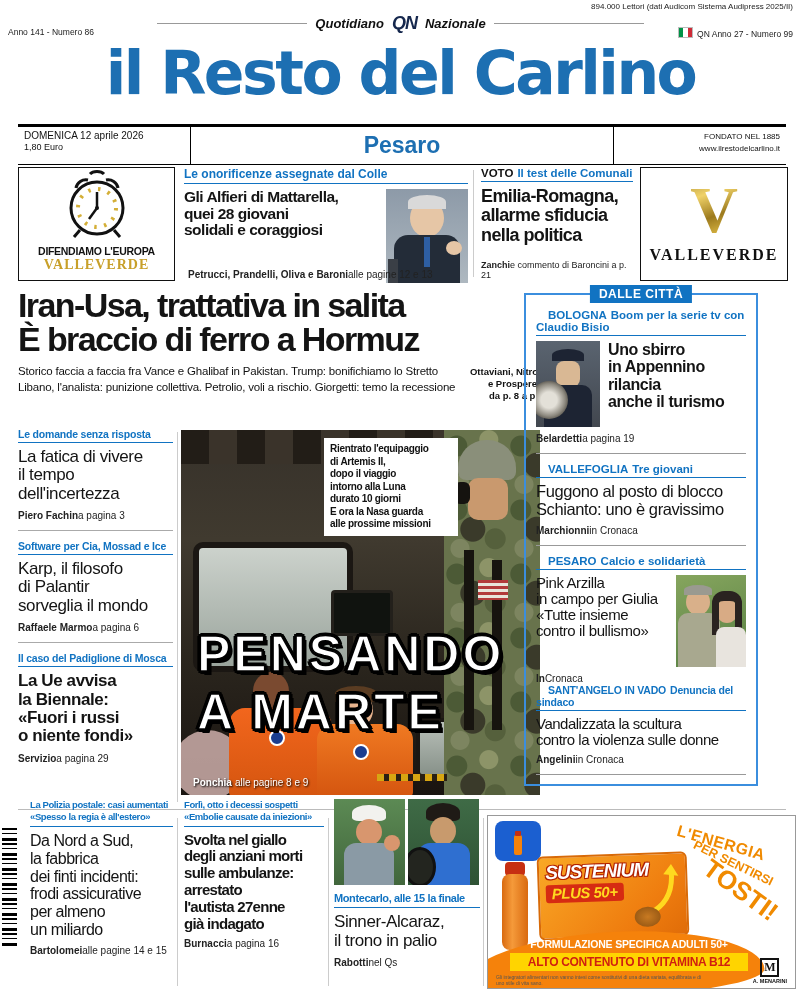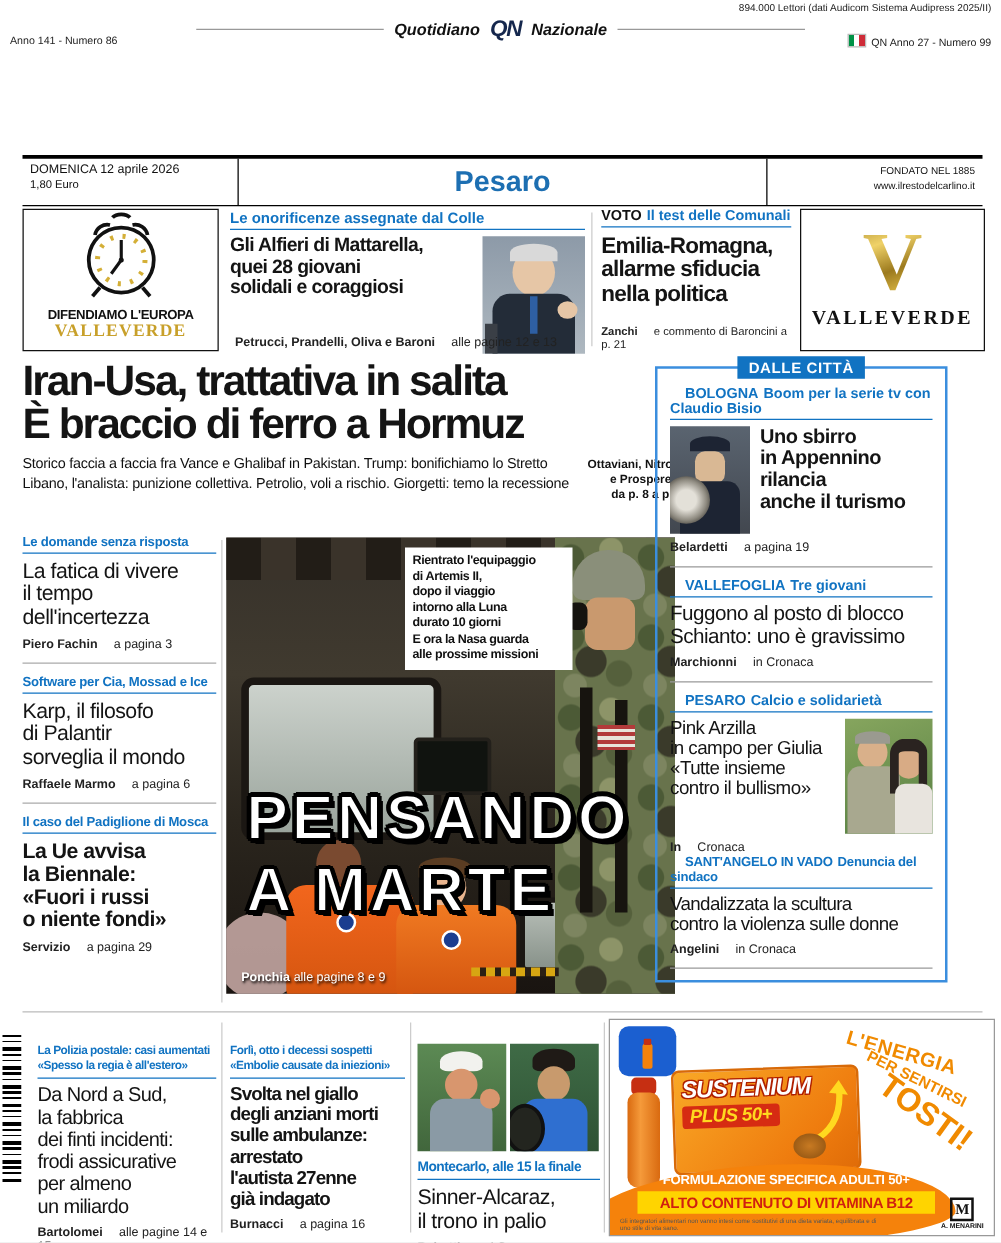--- a/index.html
+++ b/index.html
@@ -28,21 +28,21 @@
   .db-center{flex:1;display:flex;align-items:center;justify-content:center;}
   .db-edition{color:#1d6fb2;font-size:23px;font-weight:700;}
   .db-right{width:160px;padding:4px 6px;border-left:1px solid #000;text-align:right;font-size:8px;line-height:1.5;}
   
   .kicker{color:#1173c2;font-weight:700;border-bottom:1px solid #1173c2;padding-bottom:2px;margin-bottom:5px;}
   .ktag{color:#111;font-weight:700;margin-right:4px;}
   .kplace{color:#1173c2;font-weight:700;margin-right:4px;padding-left:12px;}
   .hl{letter-spacing:-0.4px;line-height:1.08;color:#141414;}
   .hl.b{font-weight:700;}
   .byline{font-size:10px;color:#222;}
-  .byline b{margin-right:13px;}
+  .byline b{margin-right:0;}
   .sep{height:1px;background:#aaa;border:0;margin:9px 0;}
   .vsep{width:1px;background:#ccc;}
   
   .clockad{top:167px;left:18px;width:155px;height:112px;border:1px solid #111;text-align:center;}
   .clockad .l1{font-size:10.5px;font-weight:700;letter-spacing:-0.3px;margin-top:1px;}
   .clockad .l2{font-family:"Liberation Serif",serif;font-size:14px;font-weight:700;letter-spacing:1px;color:#c8a02a;}
   .alfieri{top:167px;left:184px;width:284px;height:113px;}
   .alfieri .kicker{font-size:12px;}
   .alfieri .hl{font-size:15.5px;letter-spacing:-0.5px;}
   .alfieri .byline{position:absolute;bottom:0;left:4px;}
@@ -109,21 +109,21 @@
   
   .p-matt{width:82px;height:94px;background:linear-gradient(180deg,#8d9aa8,#aeb8c0);position:relative;overflow:hidden;flex:none;}
   .p-bolo{width:64px;height:86px;background:linear-gradient(180deg,#5a6470,#42474f);position:relative;overflow:hidden;flex:none;}
   .p-pesa{width:70px;height:92px;background:linear-gradient(160deg,#86a55e,#567f42);position:relative;overflow:hidden;flex:none;}
   .p-sin{width:71px;height:86px;background:linear-gradient(180deg,#5c8a54,#41663c);position:relative;overflow:hidden;}
   .p-alc{width:71px;height:86px;background:linear-gradient(180deg,#3f6b46,#2e5234);position:relative;overflow:hidden;}
   
   .bigsep{top:809px;left:18px;width:768px;height:1px;background:#bbb;}
   .barcode{left:2px;top:828px;width:15px;height:120px;
            background:repeating-linear-gradient(180deg,#000 0 2px,#fff 2px 5px,#000 5px 6px,#fff 6px 10px,#000 10px 13px,#fff 13px 15px);}
-  .b-art{top:835px;}
+  .b-art{top:799px;}
   .b-art .kicker{font-size:9.5px;letter-spacing:-0.4px;line-height:1.3;}
   .b1{left:30px;width:143px;}
   .b1 .hl{font-size:16px;letter-spacing:-0.5px;line-height:1.12;margin-bottom:6px;}
   .b2{left:184px;width:140px;}
   .b2 .hl{font-size:15px;font-weight:700;letter-spacing:-0.7px;line-height:1.12;margin-bottom:6px;}
   .b3{left:334px;width:146px;}
   .b3 .kicker{font-size:11px;margin-top:6px;}
   .b3 .hl{font-size:17px;letter-spacing:-0.4px;margin-bottom:7px;}
   .vsep-b{top:818px;height:168px;}
   
@@ -168,20 +168,21 @@
     <span class="qnword">Quotidiano</span>
     <span class="qnlogo">QN</span>
     <span class="qnword">Nazionale</span>
     <span class="qnline"></span>
   </div>
   <div class="abs issue" style="left:8px;">Anno 141 - Numero 86</div>
   <div class="abs issue" style="right:8px;">
     <span class="flag"></span><span>QN Anno 27 - Numero 99</span>
   </div>
 
+  <div class="abs masthead">il Resto del Carlino</div>
 
   <div class="abs dateband">
     <div class="db-left">
       <div class="db-date">DOMENICA 12 aprile 2026</div>
       <div class="db-price">1,80 Euro</div>
     </div>
     <div class="db-center">
       <span class="db-edition">Pesaro</span>
     </div>
     <div class="db-right">

